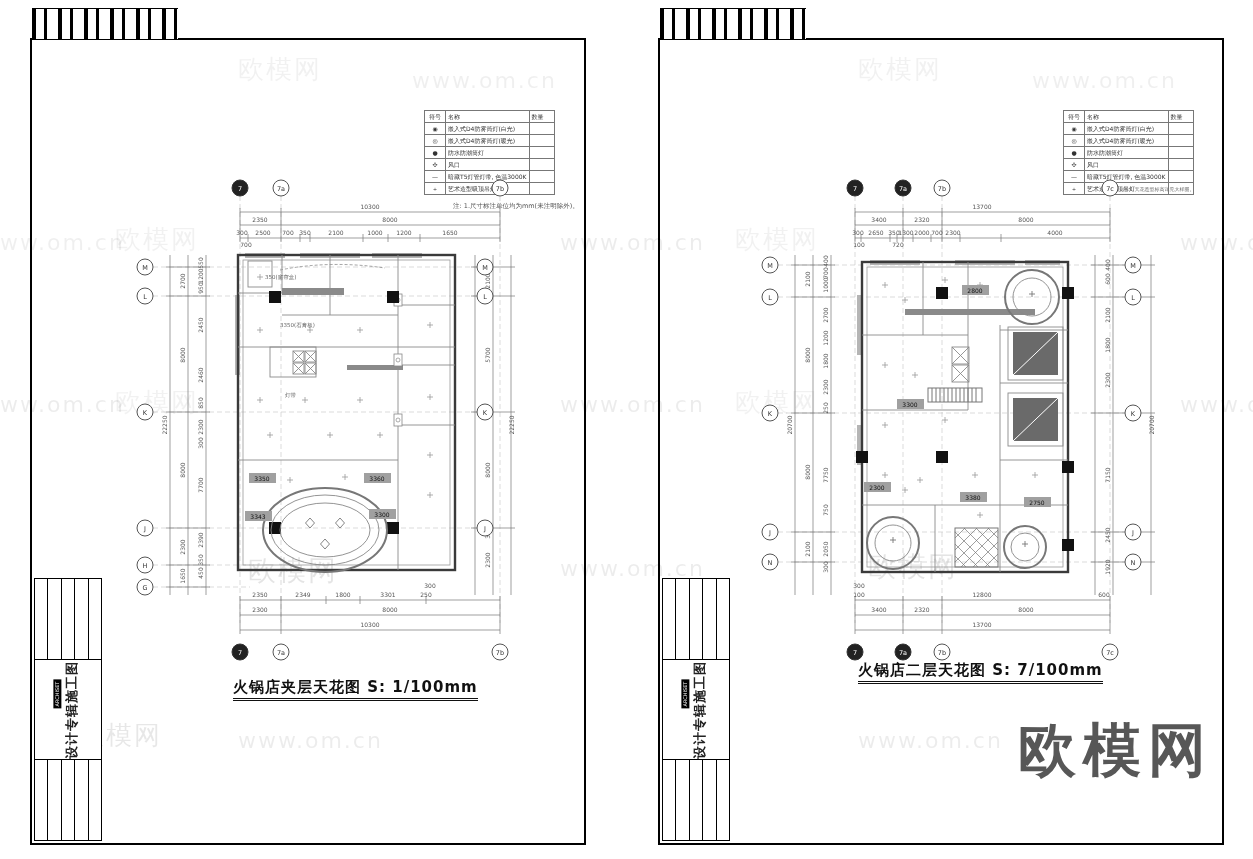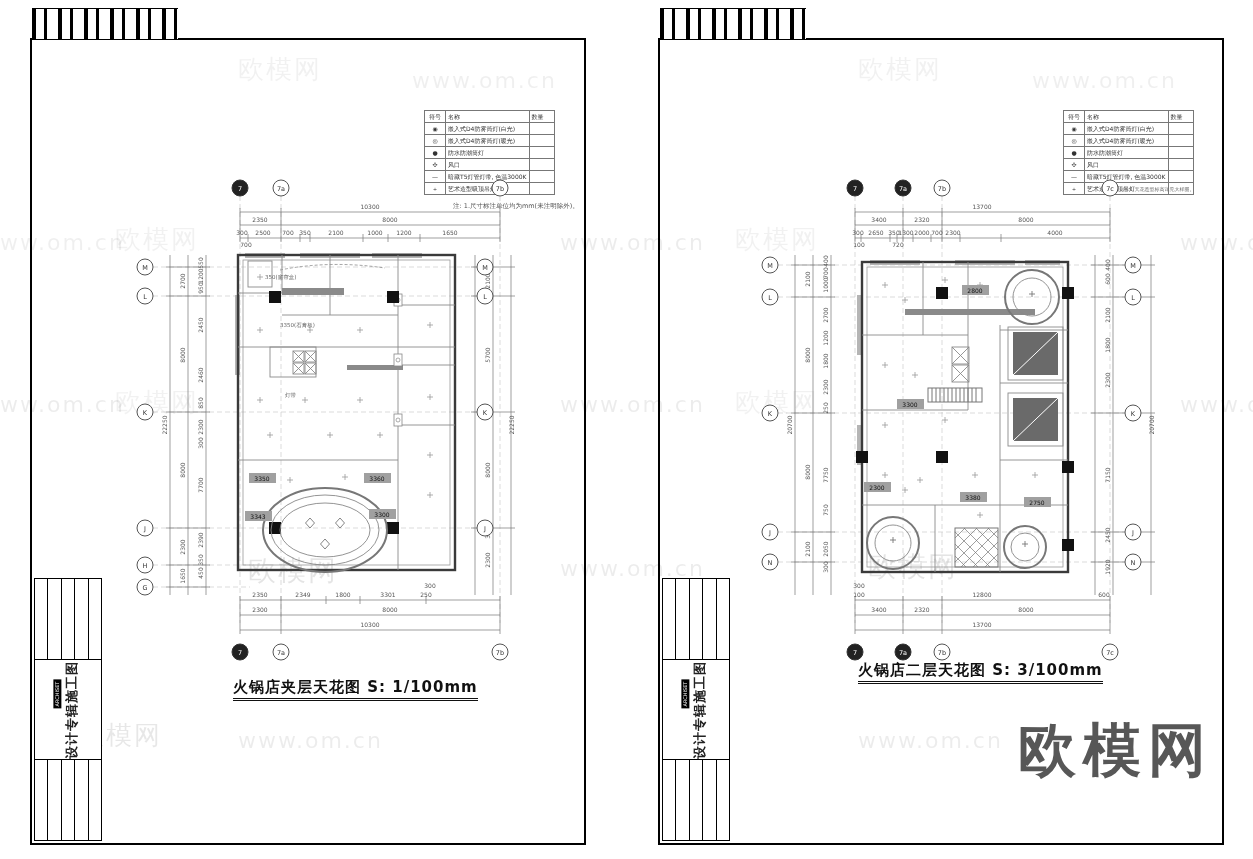--- a/index.html
+++ b/index.html
@@ -183,21 +183,21 @@
       </tr>
   <tr>
         <td class="sym">＋</td>
         <td class="nm">艺术造型吸顶吊灯</td>
         <td class="qty"></td>
       </tr>
 </tbody>
   </table>
 
 <div class="ptitle" style="left:233px;top:678px;text-align:right;">火锅店夹层天花图 S: 1/100mm</div>
-<div class="ptitle" style="left:858px;top:661px;">火锅店二层天花图 S: 3/100mm</div>
+<div class="ptitle" style="left:858px;top:661px;">火锅店二层天花图 S: 7/100mm</div>
 
 <svg style="left:130px;top:175px;" width="400" height="505" viewBox="0 0 400 505">
   <defs>
     <path id="pl" d="M-3,0H3M0,-3V3" stroke="#999" stroke-width="0.8" fill="none"></path>
     <path id="dmp" d="M0,-5L4.5,0L0,5L-4.5,0Z" stroke="#777" stroke-width="0.9" fill="none"></path>
     <rect id="col" width="12" height="12" fill="#111"></rect>
     <g id="door">
         <rect x="-4" y="-6" width="8" height="12" fill="#fff" stroke="#888" stroke-width="0.8"></rect>
         <circle r="2" fill="none" stroke="#888" stroke-width="0.7"></circle>
       </g>

